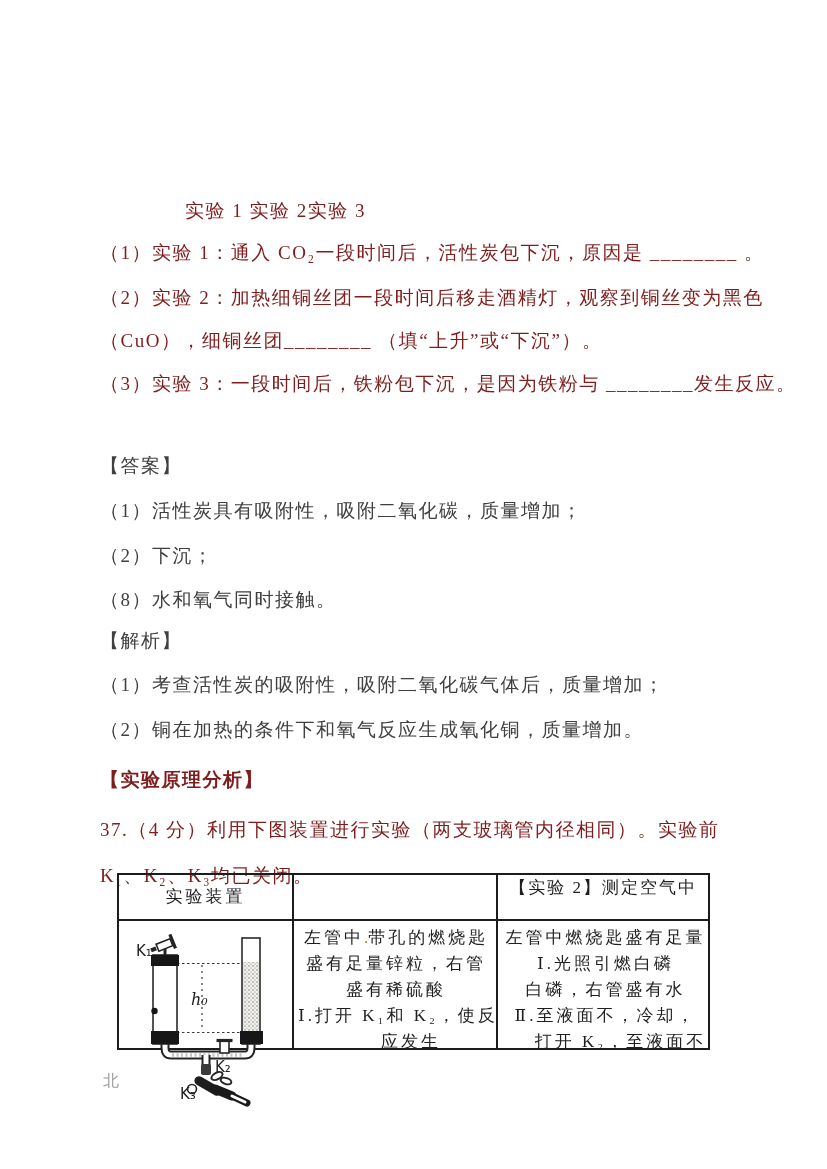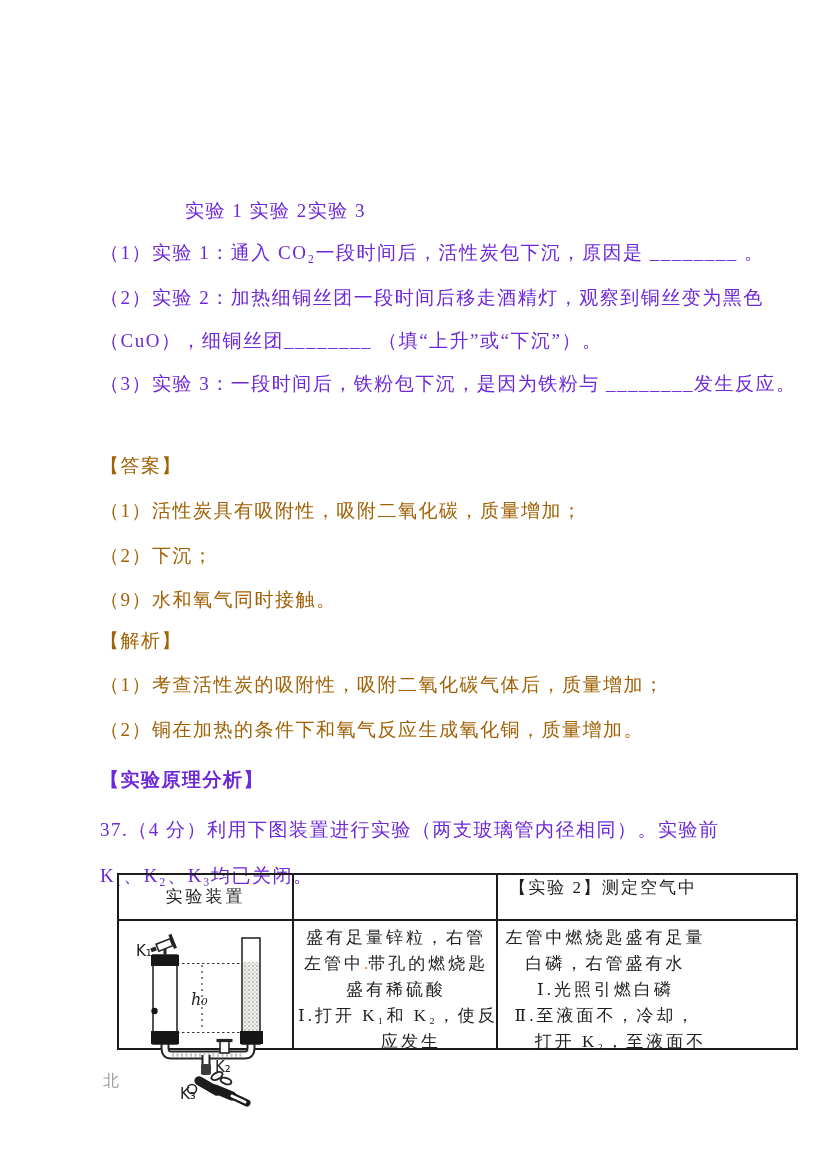--- a/index.html
+++ b/index.html
@@ -2,27 +2,27 @@
 <html><head>
 <meta charset="utf-8">
 <style>
   html,body{margin:0;padding:0;background:#ffffff;}
   .page{
     position:relative;width:827px;height:1169px;background:#ffffff;overflow:hidden;
     font-family:"Liberation Serif","DejaVu Serif",serif;color:#1f1f1f;
   }
   .line{
     position:absolute;left:100px;font-size:19px;line-height:24px;
-    letter-spacing:1.5px;white-space:pre;color:#6d28d9;
+    letter-spacing:1.5px;white-space:pre;color:#7f1d1d;
   }
-  .red{color:#a16207;}
+  .red{color:#404040;}
   .bold{font-weight:bold;}
   
   .qtable{
-    position:absolute;left:117px;top:873px;width:681px;height:177px;
+    position:absolute;left:117px;top:873px;width:593px;height:177px;
     border:2px solid #1c1c1c;box-sizing:border-box;z-index:1;background:transparent;
   }
   .vline{position:absolute;top:0;bottom:0;width:2px;background:#1c1c1c;}
   .hline{position:absolute;left:0;right:0;height:2px;background:#1c1c1c;}
   .cell{position:absolute;font-size:17px;color:#1f1f1f;letter-spacing:3px;}
   .hcell{text-align:center;}
   .cl{line-height:26px;white-space:pre;text-align:center;}
   .indent1{margin-left:30px;}
   .dot{color:#e07818;letter-spacing:0;}
   
@@ -39,52 +39,52 @@
 
   <div class="line" style="left:185px;top:199px">实验 1 实验 2实验 3</div>
   <div class="line" style="top:241px">（1）实验 1：通入 CO₂一段时间后，活性炭包下沉，原因是 ________ 。</div>
   <div class="line" style="top:286px">（2）实验 2：加热细铜丝团一段时间后移走酒精灯，观察到铜丝变为黑色</div>
   <div class="line" style="top:329px">（CuO），细铜丝团________ （填“上升”或“下沉”）。</div>
   <div class="line" style="top:372px">（3）实验 3：一段时间后，铁粉包下沉，是因为铁粉与 ________发生反应。</div>
 
   <div class="line red" style="top:454px">【答案】</div>
   <div class="line red" style="top:499px">（1）活性炭具有吸附性，吸附二氧化碳，质量增加；</div>
   <div class="line red" style="top:544px">（2）下沉；</div>
-  <div class="line red" style="top:588px">（9）水和氧气同时接触。</div>
+  <div class="line red" style="top:588px">（8）水和氧气同时接触。</div>
 
   <div class="line red" style="top:629px">【解析】</div>
   <div class="line red" style="top:673px">（1）考查活性炭的吸附性，吸附二氧化碳气体后，质量增加；</div>
   <div class="line red" style="top:718px">（2）铜在加热的条件下和氧气反应生成氧化铜，质量增加。</div>
 
   <div class="line bold" style="top:768px">【实验原理分析】</div>
   <div class="line" style="top:818px">37.（4 分）利用下图装置进行实验（两支玻璃管内径相同）。实验前</div>
   <div class="line" style="top:864px">K₁、K₂、K₃均已关闭。</div>
 
   <div class="qtable">
     <div class="vline" style="left:173px"></div>
     <div class="vline" style="left:377px"></div>
     <div class="hline" style="top:44px"></div>
 
     <div class="cell hcell" style="left:0;top:0;width:173px;line-height:44px">实验装置</div>
     <div class="cell hcell" style="left:377px;top:2px;width:214px;letter-spacing:2px">
       <div class="cl" style="line-height:21px">【实验 2】测定空气中</div>
     </div>
 
     <div class="cell" style="left:179px;top:50px;width:196px">
+      <div class="cl"><span>左管中</span><span class="dot">.</span><span>带孔的燃烧匙</span></div>
       <div class="cl">盛有足量锌粒，右管</div>
-      <div class="cl"><span>左管中</span><span class="dot">.</span><span>带孔的燃烧匙</span></div>
       <div class="cl">盛有稀硫酸</div>
       <div class="cl">Ⅰ.打开 K₁和 K₂，使反</div>
       <div class="cl indent1">应发生</div>
     </div>
 
     <div class="cell" style="left:384px;top:50px;width:205px">
       <div class="cl">左管中燃烧匙盛有足量</div>
+      <div class="cl">Ⅰ.光照引燃白磷</div>
       <div class="cl">白磷，右管盛有水</div>
-      <div class="cl">Ⅰ.光照引燃白磷</div>
       <div class="cl">Ⅱ.至液面不，冷却，</div>
       <div class="cl indent1">打开 K₂，至液面不</div>
     </div>
   </div>
 
   <svg class="apparatus" viewBox="0 0 240 230">
     <defs>
       <pattern id="stipple" width="4" height="4" patternUnits="userSpaceOnUse">
         <rect width="4" height="4" fill="#f1efe9"></rect>
         <circle cx="1" cy="1" r="0.7" fill="#6f6f6f"></circle>

